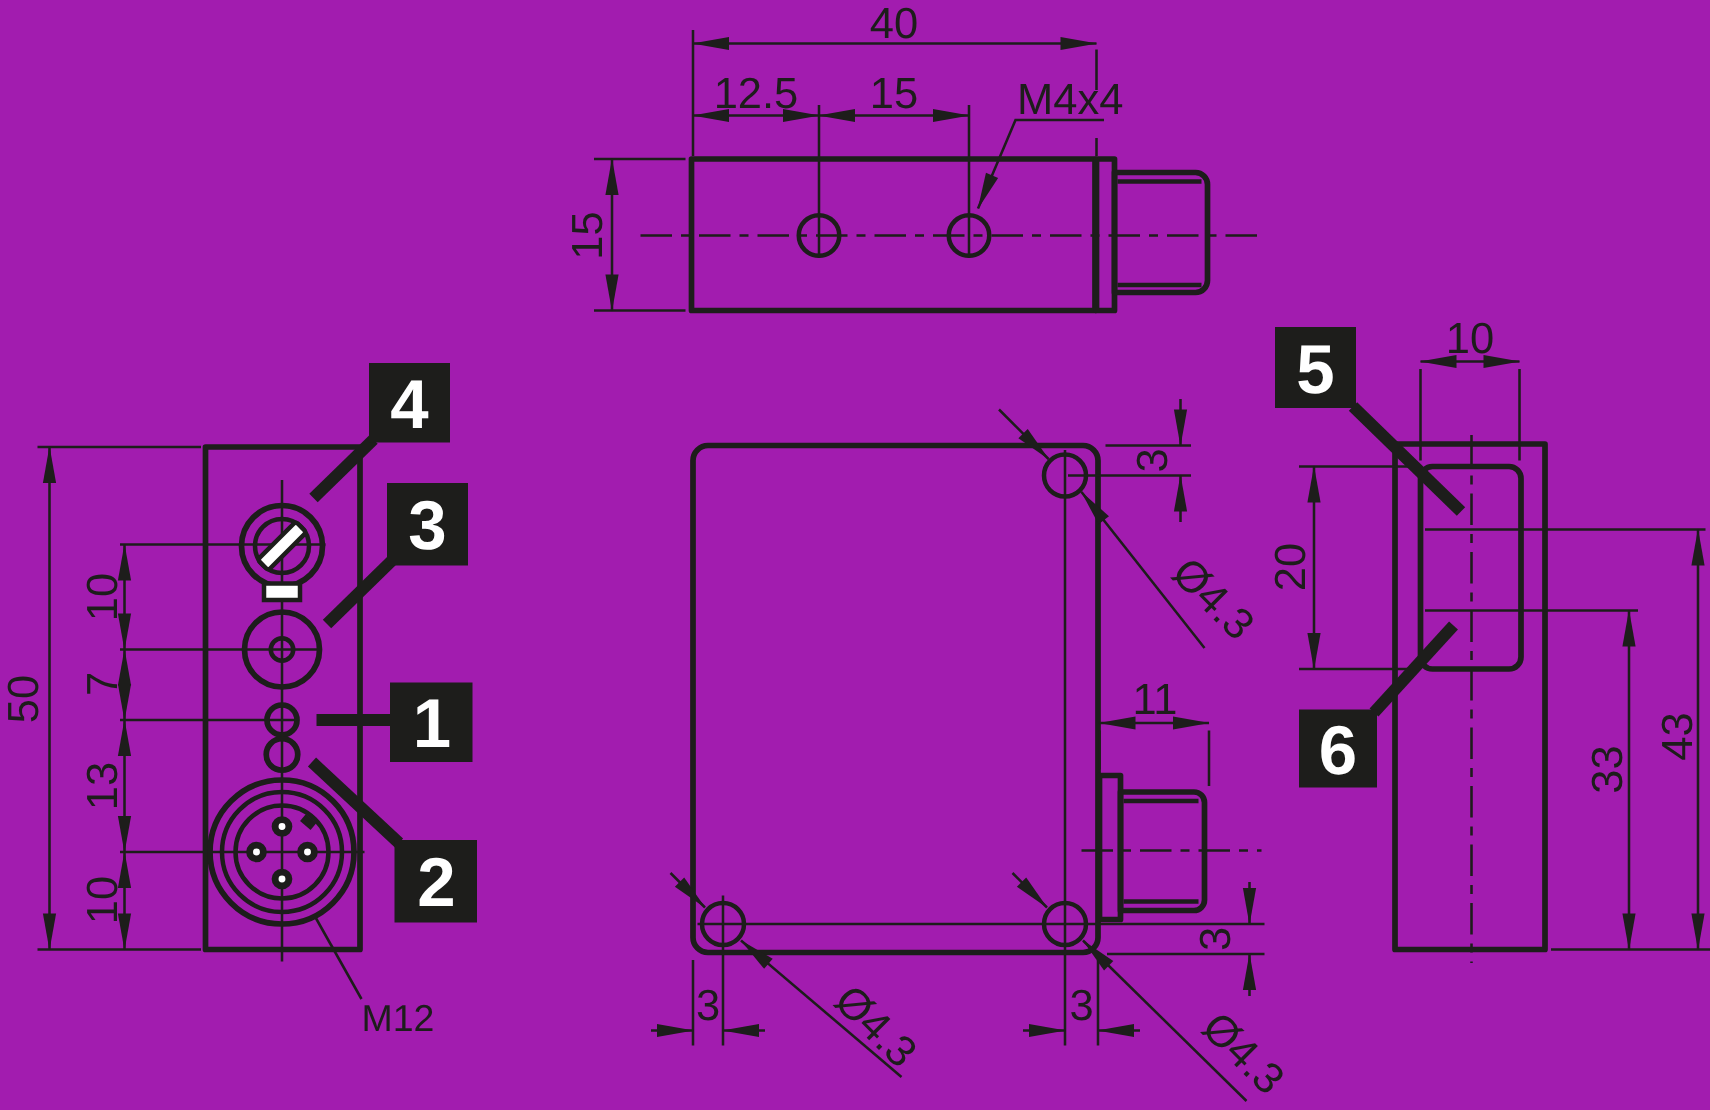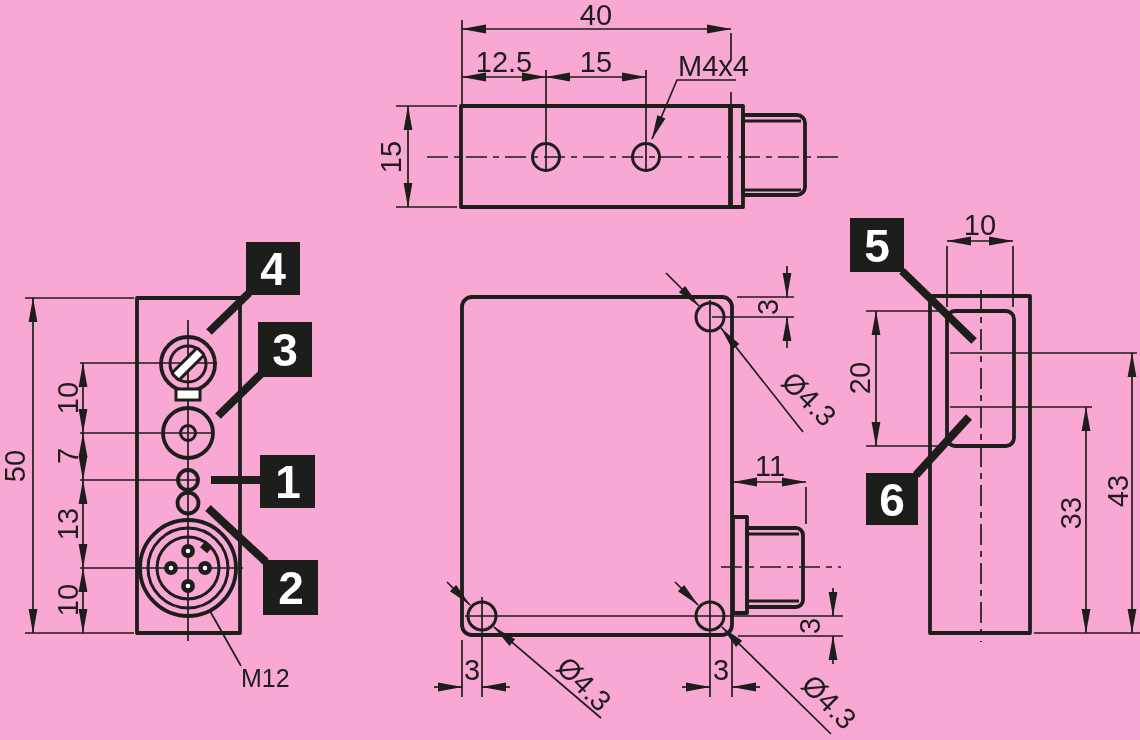--- a/index.html
+++ b/index.html
@@ -1,16 +1,16 @@
 <!DOCTYPE html>
 <html><head>
 <meta charset="utf-8">
 <style>
   html,body { margin:0; padding:0; background:#ffffff; }
-  .stage { position:relative; width:1140px; height:740px; background:#f9a8d4; overflow:hidden; }
+  .stage { position:relative; width:1140px; height:740px; background:#a21caf; overflow:hidden; }
   svg { display:block; }
   
   .ol  { fill:none; stroke:#1d1d1b; stroke-width:3.8; stroke-linejoin:round; stroke-linecap:butt; }
   .ol2 { fill:none; stroke:#1d1d1b; stroke-width:3;   }
   .olw { fill:#ffffff; stroke:#1d1d1b; stroke-width:3; }
   .thin{ fill:none; stroke:#1d1d1b; stroke-width:1.7; }
   .cl  { fill:none; stroke:#1d1d1b; stroke-width:1.7; stroke-dasharray:21 6 6 6; }
   .ldr { fill:none; stroke:#1d1d1b; stroke-width:8; }
   .pin { fill:#ffffff; stroke:#1d1d1b; stroke-width:4.6; }
   .cbx { fill:#1d1d1b; }

